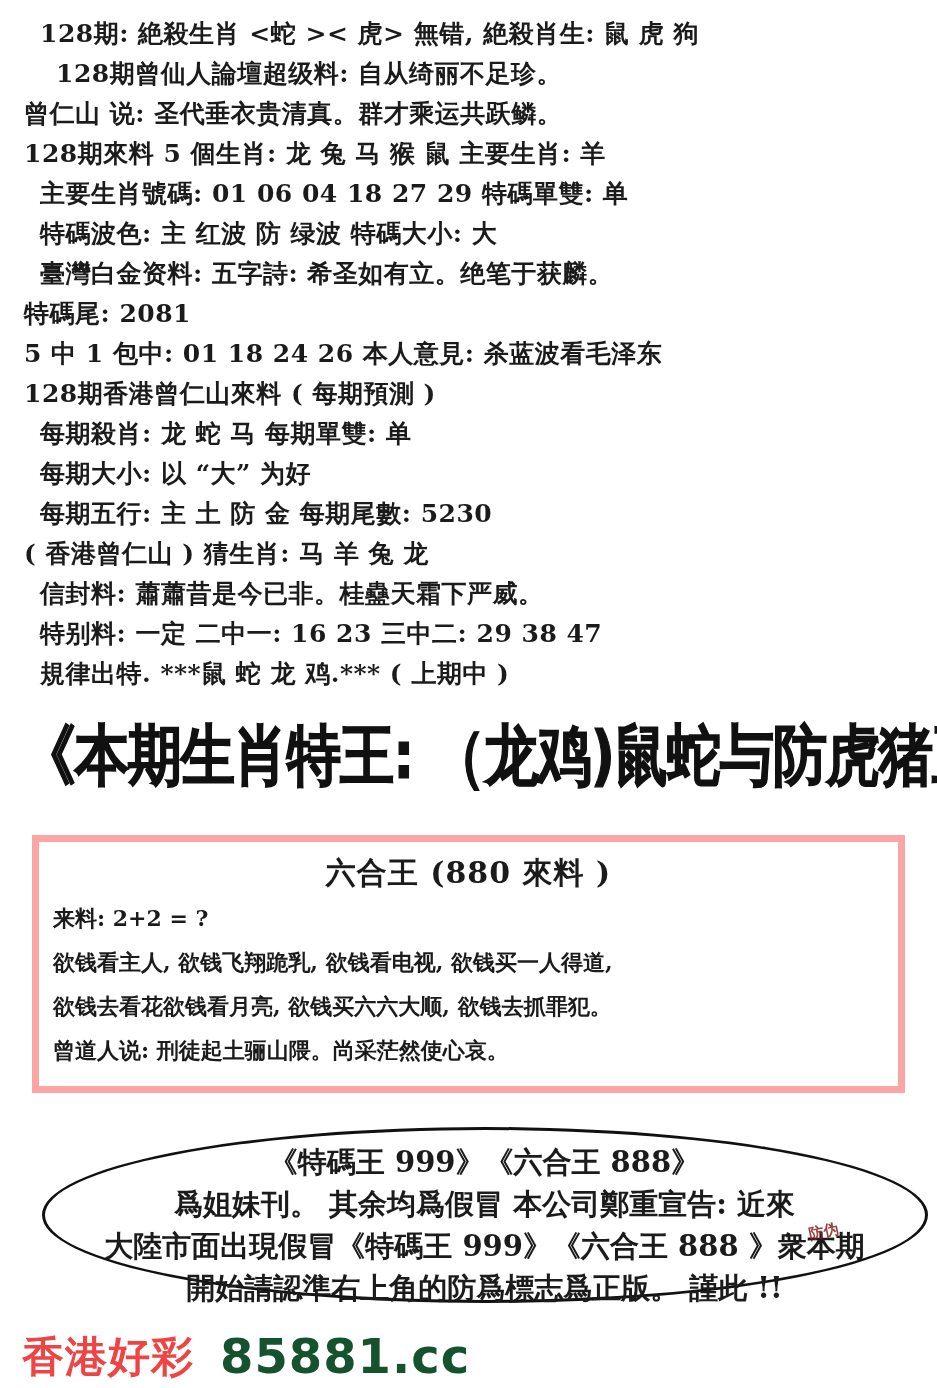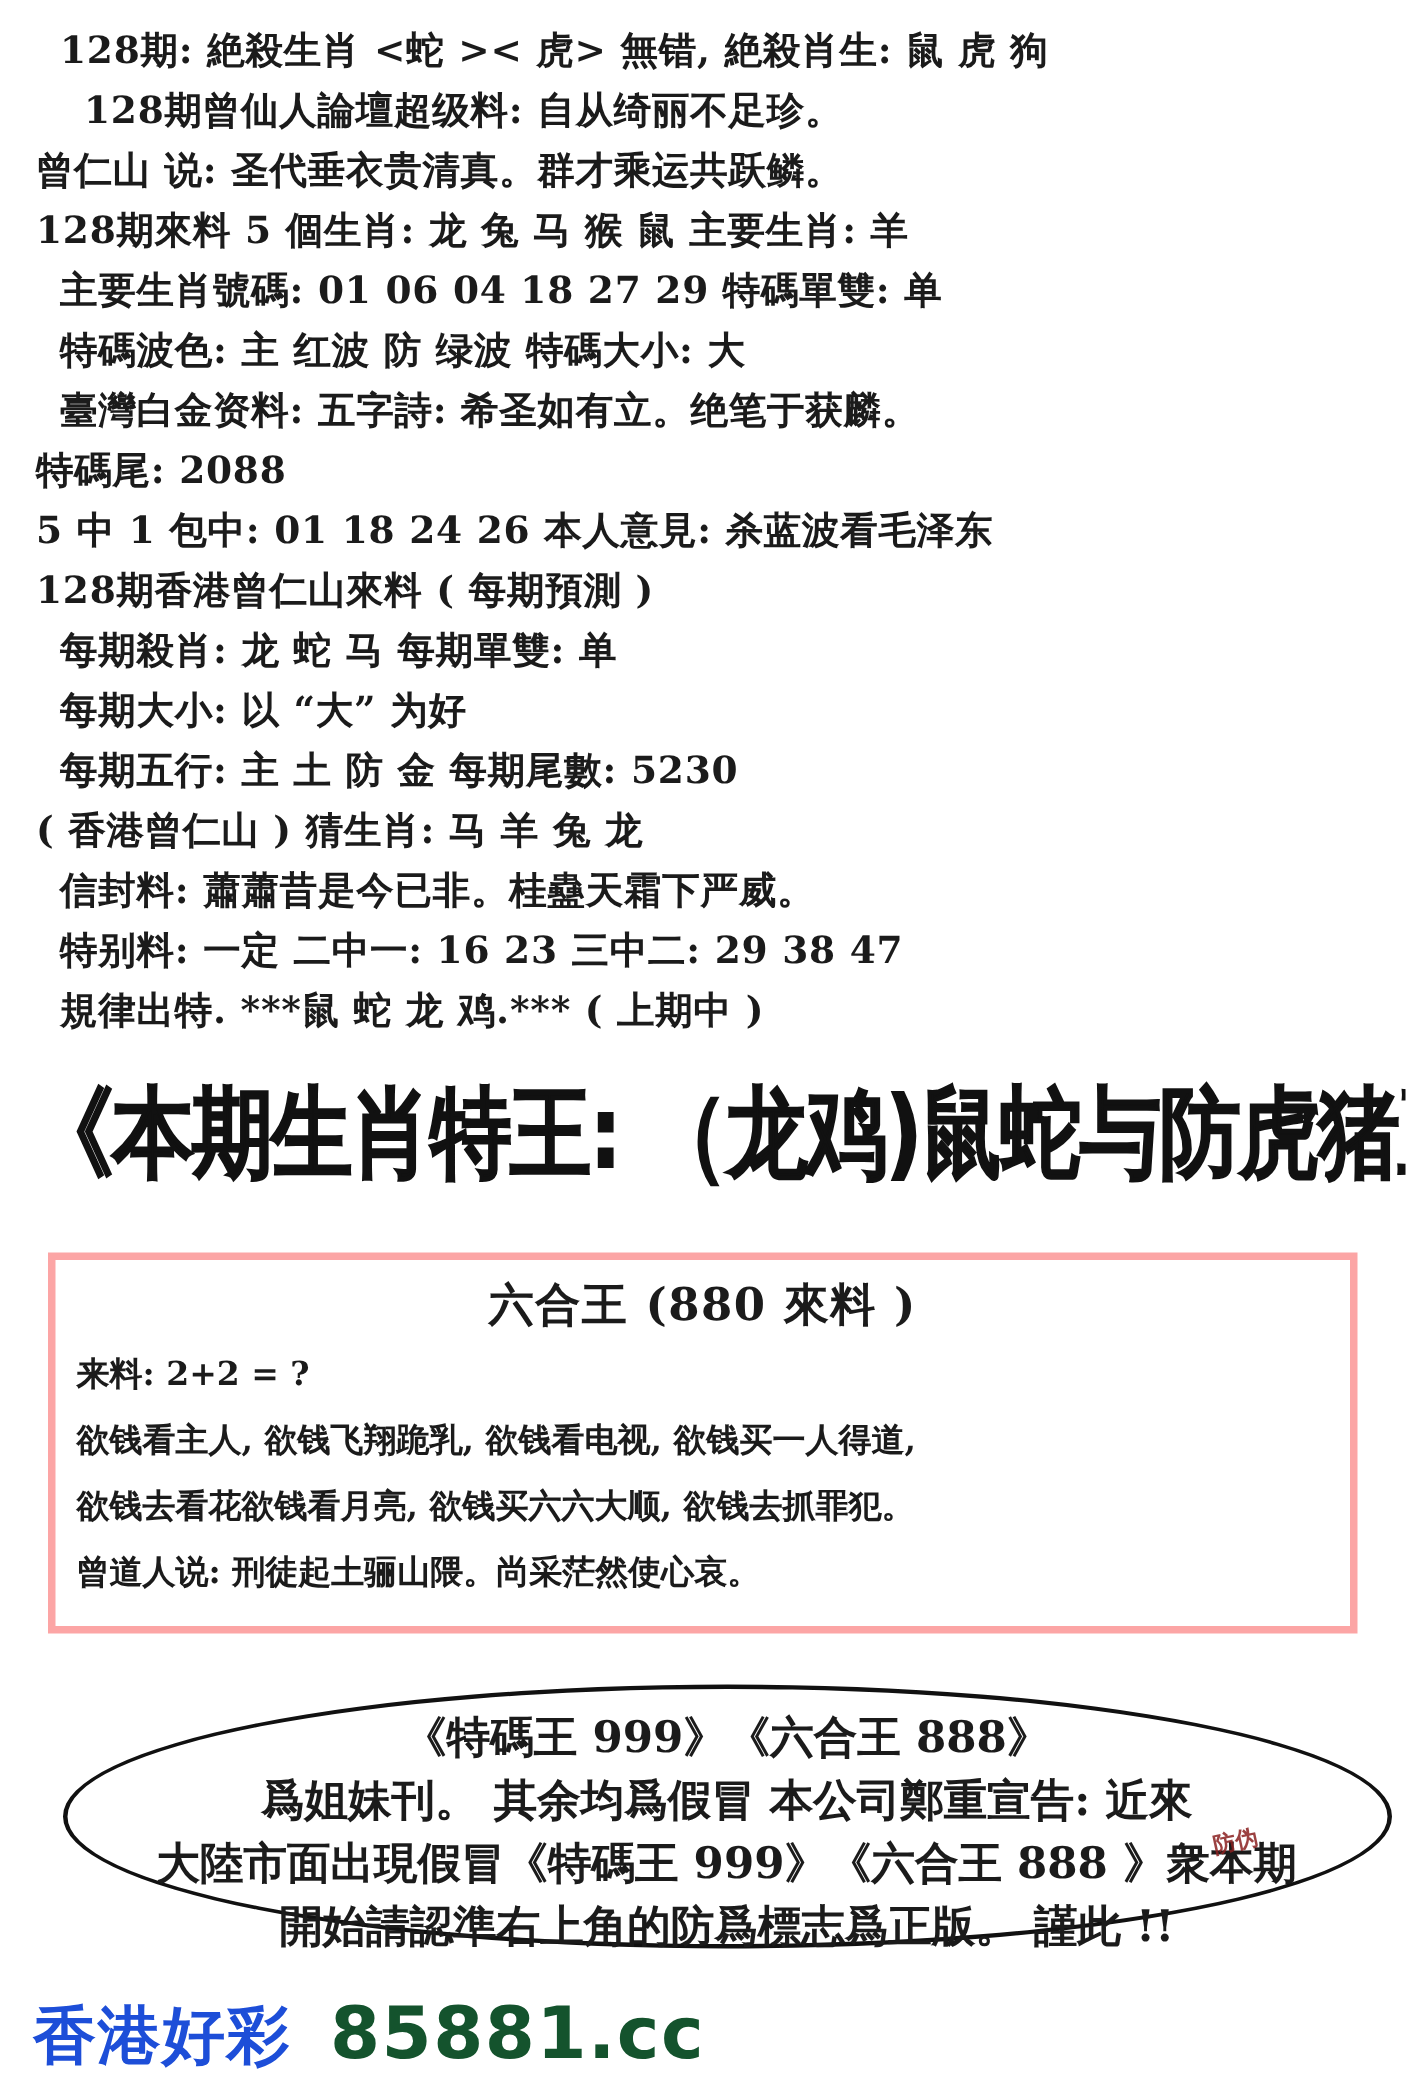--- a/index.html
+++ b/index.html
@@ -42,21 +42,21 @@
     color:#111;
     -webkit-text-stroke:1px #111;
     transform:scaleY(1.22);
     transform-origin:center top;
     white-space:nowrap;
   }
 
   
   .box{
     margin:50px 10px 0 10px;
-    border:5px solid #fca5a5;
+    border:7px solid #fca5a5;
     padding:8px 14px 14px 14px;
   }
   .box-title{
     text-align:center;
     font-size:30px;
     font-weight:bold;
     line-height:46px;
     letter-spacing:1px;
   }
   .box-line{
@@ -107,21 +107,21 @@
     position:absolute;
     left:22px;bottom:8px;
     display:flex;
     align-items:flex-end;
     gap:26px;
   }
   .brand-cn{
     font-family:"DejaVu Sans", sans-serif;
     font-size:42px;
     font-weight:bold;
-    color:#1d4ed8;
+    color:#ef4444;
     letter-spacing:1px;
     line-height:46px;
   }
   .brand-url{
     font-family:"DejaVu Sans", sans-serif;
     font-size:48px;
     font-weight:bold;
     color:#14532d;
     line-height:48px;
     letter-spacing:1px;
@@ -133,21 +133,21 @@
 <div class="page">
 
   <div class="lines">
     <div class="line ind1">128期:  絶殺生肖 &lt;蛇 &gt;&lt; 虎&gt; 無错,  絶殺肖生: 鼠   虎    狗</div>
     <div class="line ind2">128期曾仙人論壇超级料: 自从绮丽不足珍。</div>
     <div class="line ind0">曾仁山 说: 圣代垂衣贵清真。群才乘运共跃鳞。</div>
     <div class="line ind0">128期來料 5 個生肖: 龙   兔   马   猴   鼠        主要生肖: 羊</div>
     <div class="line ind1">主要生肖號碼:  01   06   04   18   27   29  特碼單雙: 单</div>
     <div class="line ind1">特碼波色: 主   红波 防   绿波 特碼大小: 大</div>
     <div class="line ind1">臺灣白金资料:    五字詩: 希圣如有立。绝笔于获麟。</div>
-    <div class="line ind0">特碼尾: 2088</div>
+    <div class="line ind0">特碼尾: 2081</div>
     <div class="line ind0">5 中 1 包中:  01   18   24   26  本人意見: 杀蓝波看毛泽东</div>
     <div class="line ind0">128期香港曾仁山來料 ( 每期預測 )</div>
     <div class="line ind1">每期殺肖: 龙   蛇    马  每期單雙: 单</div>
     <div class="line ind1">每期大小: 以 “大” 为好</div>
     <div class="line ind1">每期五行:  主 土  防 金  每期尾數: 5230</div>
     <div class="line ind0">( 香港曾仁山 ) 猜生肖: 马   羊    兔   龙</div>
     <div class="line ind1">信封料:  蕭蕭昔是今已非。桂蠱天霜下严威。</div>
     <div class="line ind1">特别料:   一定   二中一:   16   23   三中二: 29   38   47</div>
     <div class="line ind1">規律出特.  ***鼠  蛇   龙  鸡.***  ( 上期中 )</div>
   </div>

